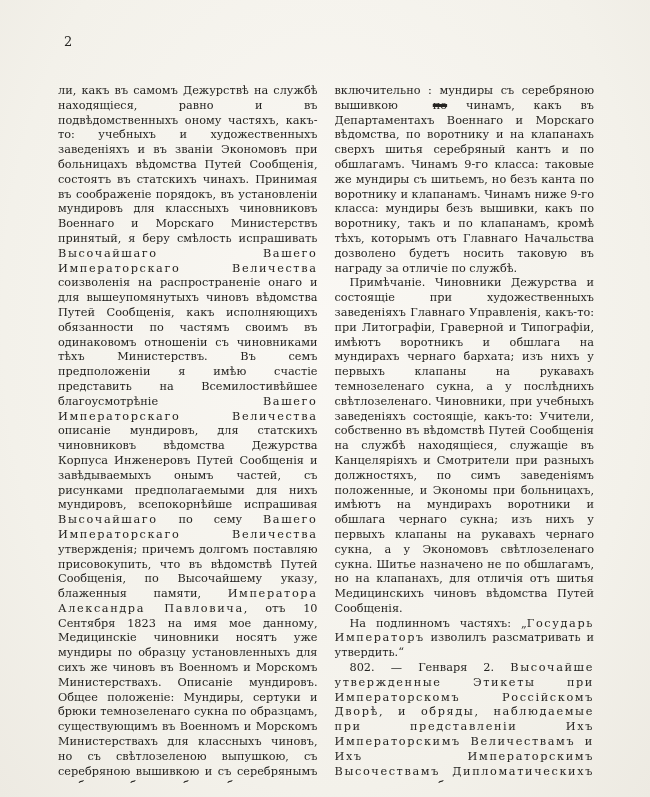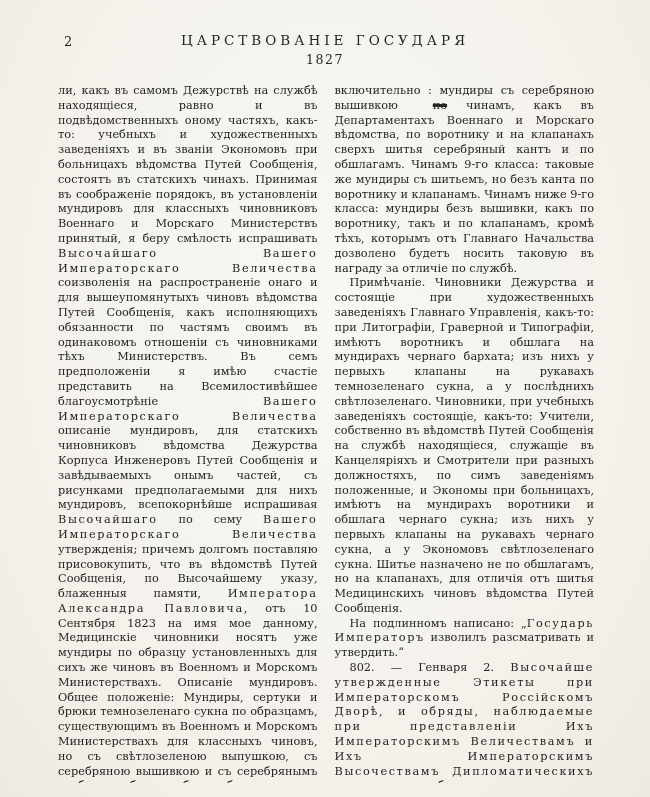--- a/index.html
+++ b/index.html
@@ -45,35 +45,31 @@
   .bold { font-weight: normal; }
   .strike { text-decoration: line-through; text-decoration-thickness: 2.5px; margin-left: 16px; }
 </style>
 </head>
 <body>
 
 <div class="page">
 
   <div class="page-number">2</div>
 
-  <div class="header">
-    <div class="title">ЦАРСТВОВАНІЕ ГОСУДАРЯ</div>
-    <div class="year">1827</div>
-  </div>
 
   <div class="columns">
 
     <div class="col">
       <p class="para"><span>ли, какъ въ самомъ Дежурствѣ на службѣ находящіеся, равно и въ подвѣдомственныхъ оному частяхъ, какъ-то: учебныхъ и художественныхъ заведеніяхъ и въ званіи Экономовъ при больницахъ вѣдомства Путей Сообщенія, состоятъ въ статскихъ чинахъ. Принимая въ соображеніе порядокъ, въ установленіи мундировъ для классныхъ чиновниковъ Военнаго и Морскаго Министерствъ принятый, я беру смѣлость испрашивать </span><span class="sp">Высочайшаго Вашего Императорскаго Величества</span><span> соизволенія на распространеніе онаго и для вышеупомянутыхъ чиновъ вѣдомства Путей Сообщенія, какъ исполняющихъ обязанности по частямъ своимъ въ одинаковомъ отношеніи съ чиновниками тѣхъ Министерствъ. Въ семъ предположеніи я имѣю счастіе представить на Всемилостивѣйшее благоусмотрѣніе </span><span class="sp">Вашего Императорскаго Величества</span><span> описаніе мундировъ, для статскихъ чиновниковъ вѣдомства Дежурства Корпуса Инженеровъ Путей Сообщенія и завѣдываемыхъ онымъ частей, съ рисунками предполагаемыми для нихъ мундировъ, всепокорнѣйше испрашивая </span><span class="sp">Высочайшаго</span><span> по сему </span><span class="sp">Вашего Императорскаго Величества</span><span> утвержденія; причемъ долгомъ поставляю присовокупить, что въ вѣдомствѣ Путей Сообщенія, по Высочайшему указу, блаженныя памяти, </span><span class="sp">Императора Александра Павловича</span><span>, отъ 10 Сентября 1823 на имя мое данному, Медицинскіе чиновники носятъ уже мундиры по образцу установленныхъ для сихъ же чиновъ въ Военномъ и Морскомъ Министерствахъ. </span><span class="it">Описаніе мундировъ.</span><span> Общее положеніе: Мундиры, сертуки и брюки темнозеленаго сукна по образцамъ, существующимъ въ Военномъ и Морскомъ Министерствахъ для классныхъ чиновъ, но съ свѣтлозеленою выпушкою, съ серебряною вышивкою и съ серебрянымъ вообще приборомъ; брюки безъ выпушки, сверхъ сапоговъ со шпорами. Чинамъ отъ 5-го до 8-го класса</span></p>
     </div>
 
     <div class="col">
       <p class="para"><span>включительно : мундиры съ серебряною вышивкою </span><span class="strike">по</span><span> чинамъ, какъ въ Департаментахъ Военнаго и Морскаго вѣдомства, по воротнику и на клапанахъ сверхъ шитья серебряный кантъ и по обшлагамъ. Чинамъ 9-го класса: таковые же мундиры съ шитьемъ, но безъ канта по воротнику и клапанамъ. Чинамъ ниже 9-го класса: мундиры безъ вышивки, какъ по воротнику, такъ и по клапанамъ, кромѣ тѣхъ, которымъ отъ Главнаго Начальства дозволено будетъ носить таковую въ награду за отличіе по службѣ.</span></p>
 
       <p class="para indent"><span class="it">Примѣчаніе.</span><span> Чиновники Дежурства и состоящіе при художественныхъ заведеніяхъ Главнаго Управленія, какъ-то: при Литографіи, Граверной и Типографіи, имѣютъ воротникъ и обшлага на мундирахъ чернаго бархата; изъ нихъ у первыхъ клапаны на рукавахъ темнозеленаго сукна, а у послѣднихъ свѣтлозеленаго. Чиновники, при учебныхъ заведеніяхъ состоящіе, какъ-то: Учители, собственно въ вѣдомствѣ Путей Сообщенія на службѣ находящіеся, служащіе въ Канцеляріяхъ и Смотрители при разныхъ должностяхъ, по симъ заведеніямъ положенные, и Экономы при больницахъ, имѣютъ на мундирахъ воротники и обшлага чернаго сукна; изъ нихъ у первыхъ клапаны на рукавахъ чернаго сукна, а у Экономовъ свѣтлозеленаго сукна. Шитье назначено не по обшлагамъ, но на клапанахъ, для отличія отъ шитья Медицинскихъ чиновъ вѣдомства Путей Сообщенія.</span></p>
 
-      <p class="para indent"><span class="it">На подлинномъ написано:</span><span> „</span><span class="sp">Государь Императоръ</span><span> изволилъ разсматривать и утвердить.“</span></p>
+      <p class="para indent"><span class="it">На подлинномъ частяхъ:</span><span> „</span><span class="sp">Государь Императоръ</span><span> изволилъ разсматривать и утвердить.“</span></p>
 
       <p class="para indent"><span class="bold">802.</span><span> — Генваря 2. </span><span class="sp">Высочайше утвержденные Этикеты при Императорскомъ Россійскомъ Дворѣ, и обряды, наблюдаемые при представленіи Ихъ Императорскимъ Величествамъ и Ихъ Императорскимъ Высочествамъ Дипломатическихъ и другихъ особъ.</span></p>
     </div>
 
   </div>
 </div>
 
 </body></html>

